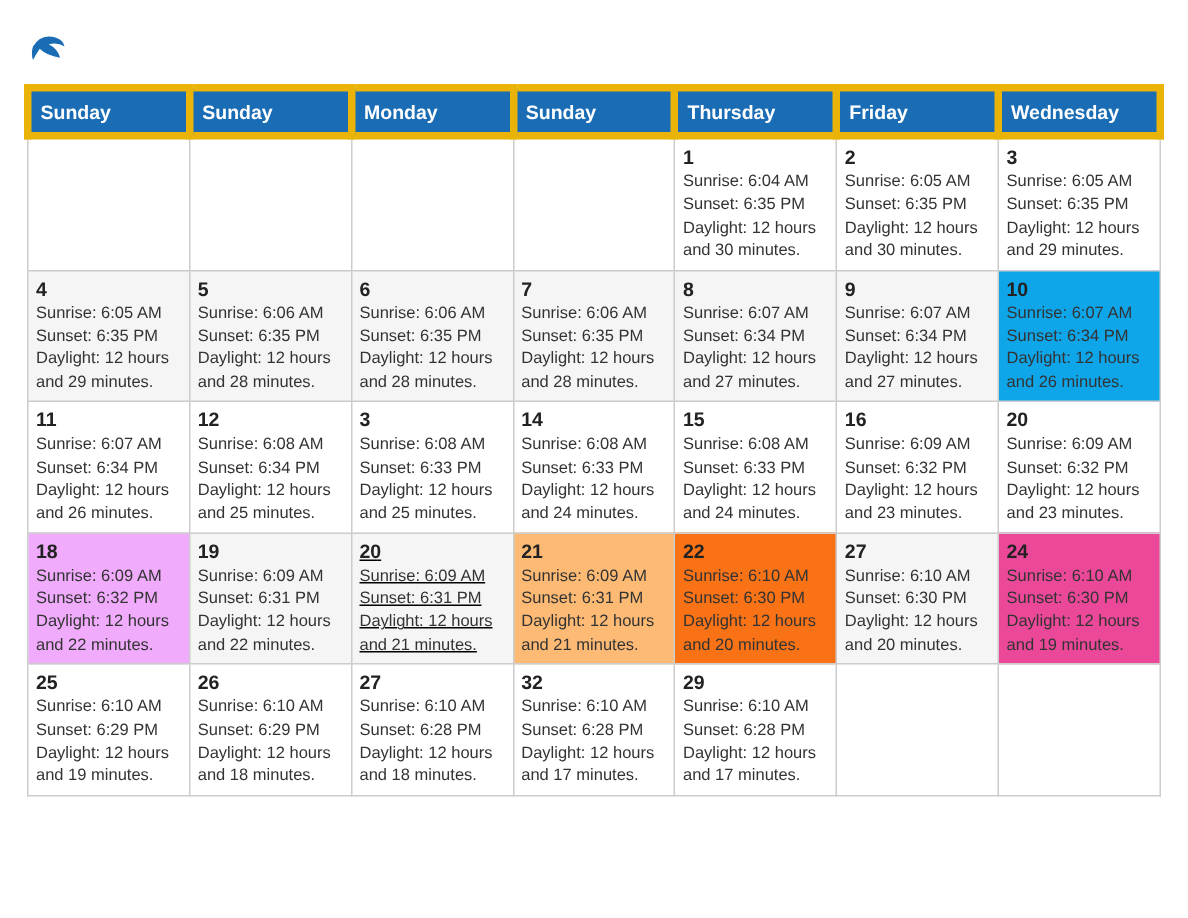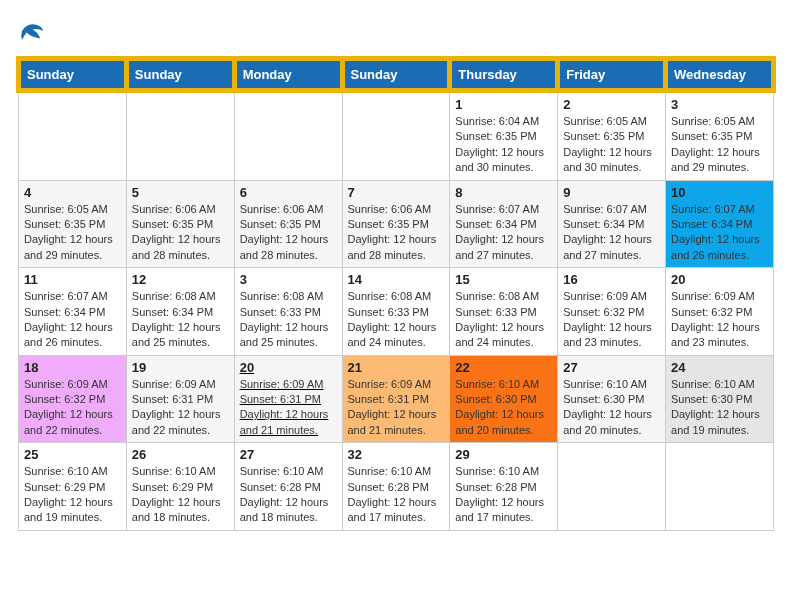--- a/index.html
+++ b/index.html
@@ -260,21 +260,21 @@
           <div class="day-info" style="white-space: pre-line;">Sunrise: 6:10 AM
 Sunset: 6:30 PM
 Daylight: 12 hours and 20 minutes.</div>
         </td>
         <td style="background: rgb(245, 245, 245);">
           <span class="day-num">27</span>
           <div class="day-info" style="white-space: pre-line;">Sunrise: 6:10 AM
 Sunset: 6:30 PM
 Daylight: 12 hours and 20 minutes.</div>
         </td>
-        <td style="background: #e5e5e5; margin-left: 16px;">
+        <td style="background: #ec4899; margin-left: 16px;">
           <span class="day-num">24</span>
           <div class="day-info" style="white-space: pre-line;">Sunrise: 6:10 AM
 Sunset: 6:30 PM
 Daylight: 12 hours and 19 minutes.</div>
         </td>
       </tr>
       <tr>
         <td>
           <span class="day-num">25</span>
           <div class="day-info" style="white-space: pre-line;">Sunrise: 6:10 AM

